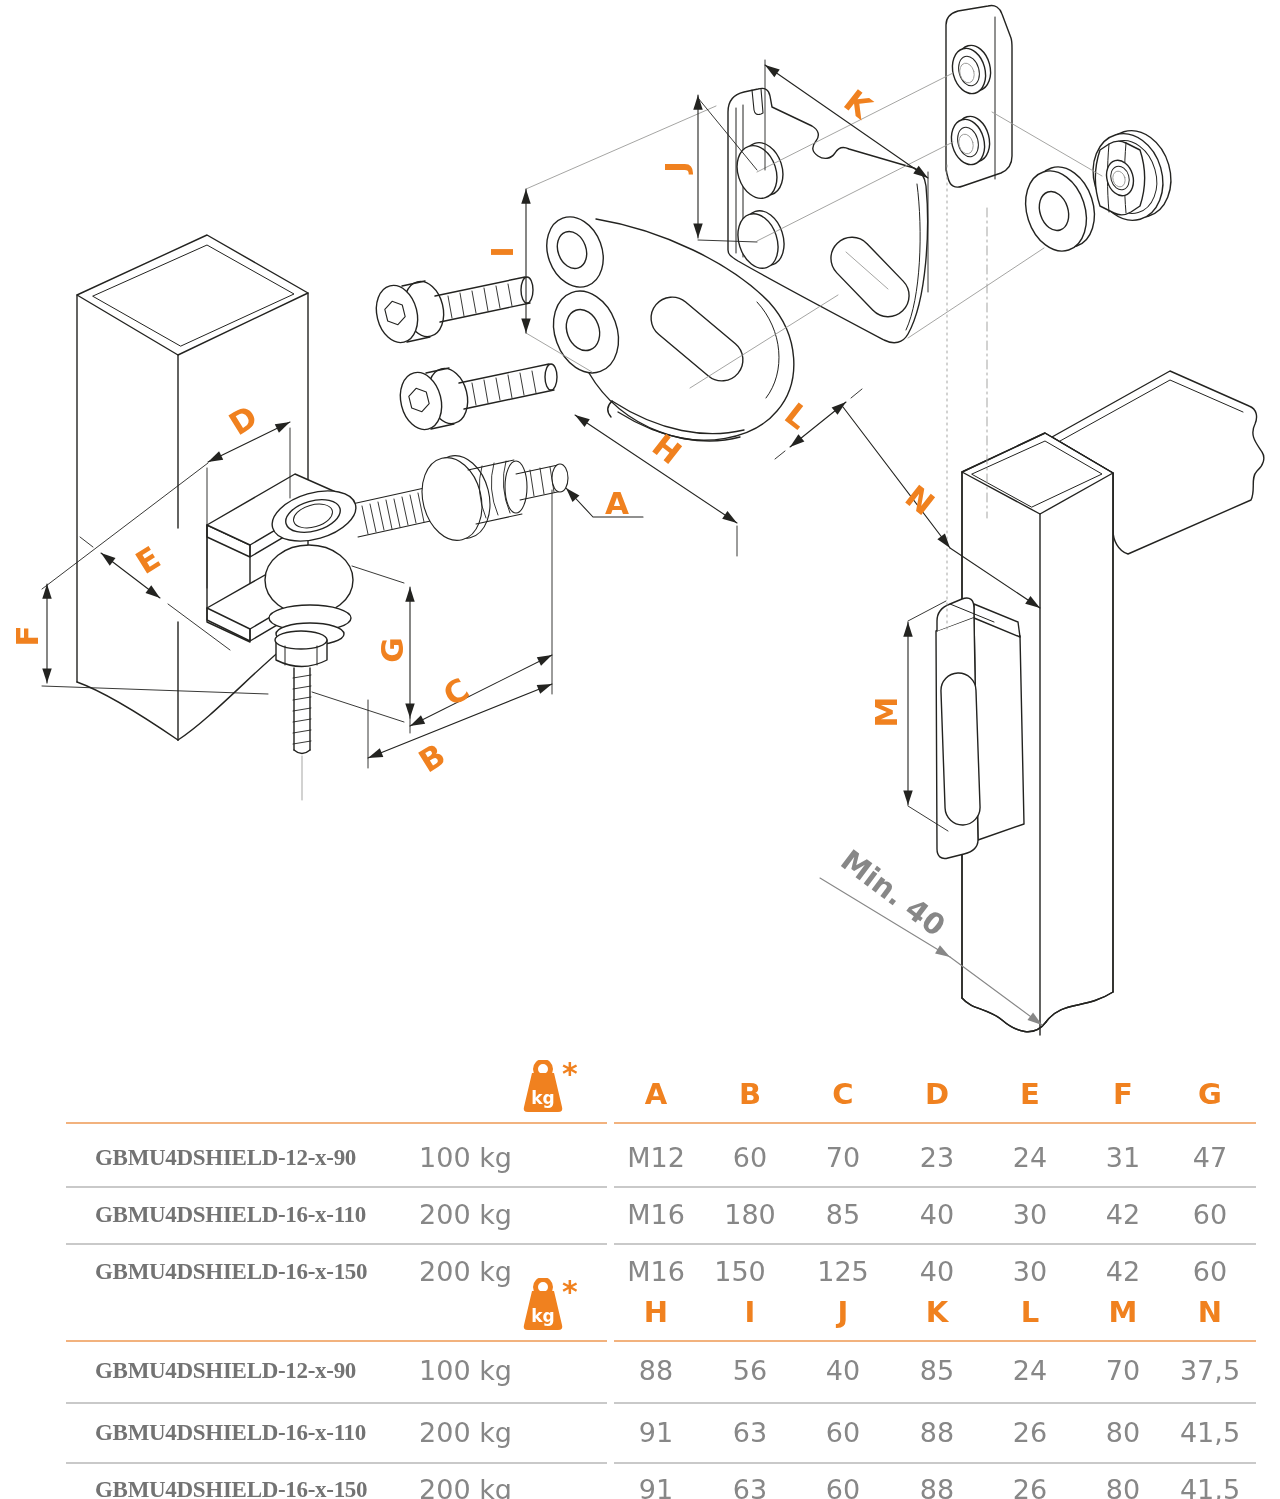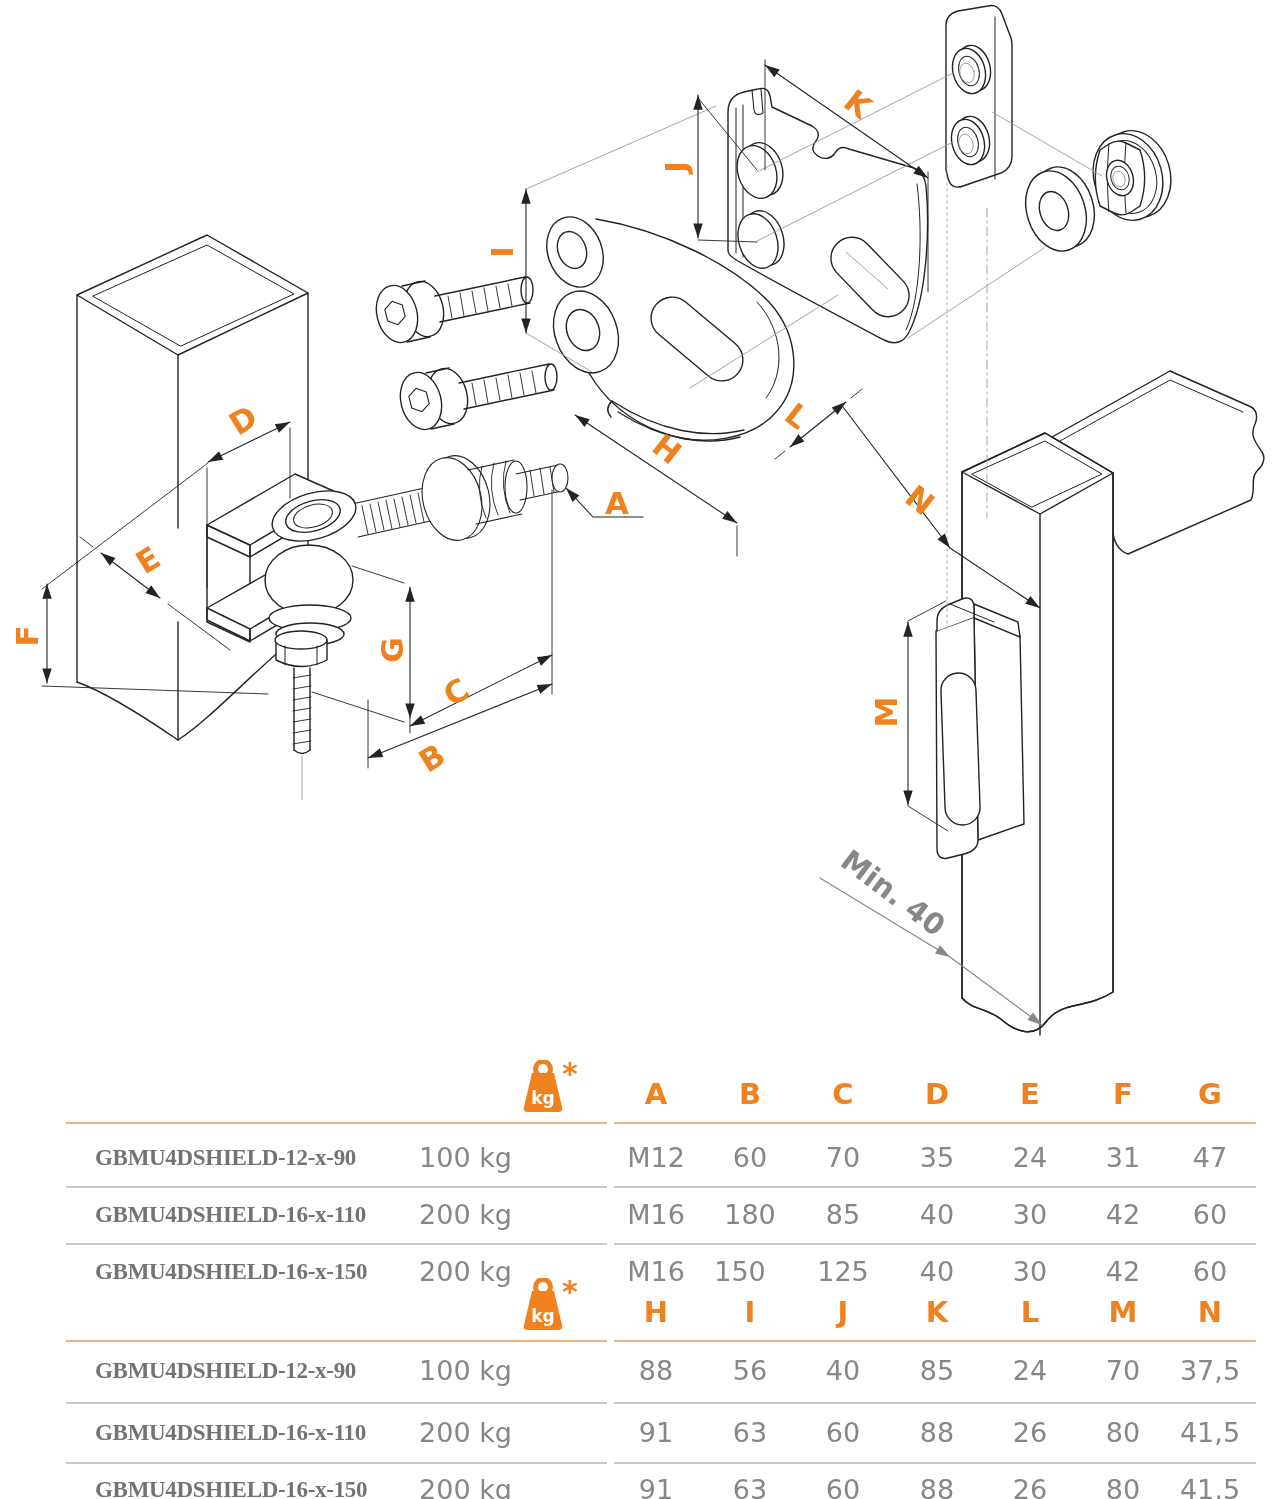--- a/index.html
+++ b/index.html
@@ -263,21 +263,21 @@
     <div class="hdr-letter" style="left:1210px;top:1076px">G</div>
 
     <div class="sep orange" style="left:66px;top:1122px;width:541px"></div>
     <div class="sep orange" style="left:614px;top:1122px;width:642px"></div>
 
     <div class="row-name" style="top:1140px">GBMU4DSHIELD-12-x-90</div>
     <div class="row-weight" style="top:1140px">100 kg</div>
     <div class="row-val" style="left:656px;top:1140px">M12</div>
     <div class="row-val" style="left:750px;top:1140px">60</div>
     <div class="row-val" style="left:843px;top:1140px">70</div>
-    <div class="row-val" style="left:937px;top:1140px">35</div>
+    <div class="row-val" style="left:937px;top:1140px">23</div>
     <div class="row-val" style="left:1030px;top:1140px">24</div>
     <div class="row-val" style="left:1123px;top:1140px">31</div>
     <div class="row-val" style="left:1210px;top:1140px">47</div>
     <div class="sep" style="left:66px;top:1186px;width:541px"></div>
     <div class="sep" style="left:614px;top:1186px;width:642px"></div>
 
     <div class="row-name" style="top:1197px">GBMU4DSHIELD-16-x-110</div>
     <div class="row-weight" style="top:1197px">200 kg</div>
     <div class="row-val" style="left:656px;top:1197px">M16</div>
     <div class="row-val" style="left:750px;top:1197px">180</div>

